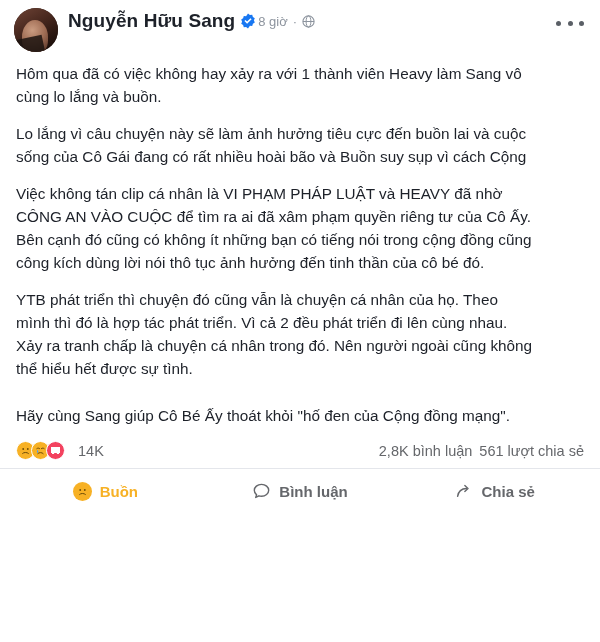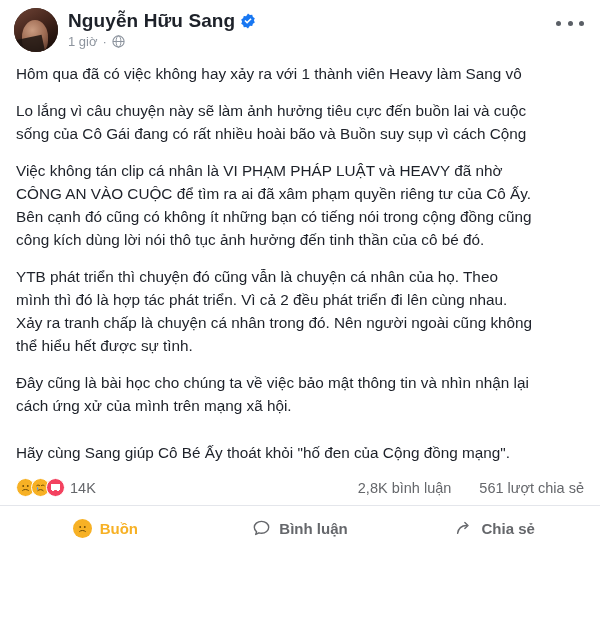--- a/index.html
+++ b/index.html
@@ -49,21 +49,21 @@
   .avatar .a3 {
     position: absolute; left: -4px; bottom: -6px; width: 34px; height: 20px;
     background: #1c1410;
     transform: rotate(-12deg);
     opacity: .85;
   }
   .header-text {
     margin-left: 10px;
     padding-top: 2px;
     display: flex;
-    flex-direction: column;
+    flex-direction: row;
     gap: 2px;
     justify-content: center;
   }
   .name-line {
     display: flex;
     align-items: center;
     gap: 5px;
   }
   .author-name {
     font-size: 19px;
@@ -125,21 +125,21 @@
   .counts-row {
     display: flex;
     align-items: center;
     justify-content: space-between;
     padding: 10px 16px 8px 16px;
     border-bottom: 1px solid #e4e6eb;
   }
   .reactions {
     display: flex;
     align-items: center;
-    gap: 0;
+    gap: 8px;
   }
   .reaction-stack {
     display: flex;
     align-items: center;
   }
   .r-bubble {
     width: 19px; height: 19px;
     border-radius: 50%;
     border: 1.5px solid #fff;
     margin-left: -4px;
@@ -163,21 +163,21 @@
       radial-gradient(circle at 75% 30%, #fff 48%, transparent 49%);
   }
   .count-text {
     font-size: 14.5px;
     color: #65676b;
     margin-left: 5px;
   }
   .right-counts {
     display: flex;
     align-items: center;
-    gap: 28px;
+    gap: 7px;
     font-size: 14.5px;
     color: #65676b;
     justify-content: flex-end;
   }
   
   .actions {
     display: flex;
     align-items: stretch;
     padding: 4px 8px 10px 8px;
   }
@@ -230,21 +230,21 @@
         <div class="name-line">
           <span class="author-name">Nguyễn Hữu Sang</span>
           <span class="verified">
             <svg width="16" height="16" viewBox="0 0 16 16">
               <path d="M8 0.6l1.9 1.3 2.3-0.2 0.7 2.2 1.9 1.3-0.9 2.1 0.9 2.1-1.9 1.3-0.7 2.2-2.3-0.2L8 15.4l-1.9-1.3-2.3 0.2-0.7-2.2L1.2 10.8 2.1 8.7 1.2 6.6l1.9-1.3 0.7-2.2 2.3 0.2z" fill="#1877f2"></path>
               <path d="M4.4 8.1l1.1-1.1 1.6 1.6 3.4-3.4 1.1 1.1-4.5 4.5z" fill="#ffffff"></path>
             </svg>
           </span>
         </div>
         <div class="meta-line">
-          <span>1 giờ</span>
+          <span>8 giờ</span>
           <span class="dot-sep">·</span>
           <span class="globe-icon">
             <svg width="13" height="13" viewBox="0 0 13 13">
               <circle cx="6.5" cy="6.5" r="5.6" fill="none" stroke="#8d949e" stroke-width="1.1"></circle>
               <ellipse cx="6.5" cy="6.5" rx="2.4" ry="5.6" fill="none" stroke="#8d949e" stroke-width="1"></ellipse>
               <line x1="1" y1="6.5" x2="12" y2="6.5" stroke="#8d949e" stroke-width="1"></line>
             </svg>
           </span>
         </div>
       </div>
@@ -252,40 +252,37 @@
       <div class="more-btn">
         <span></span>
         <span></span>
         <span></span>
       </div>
     </div>
 
     <div class="post-body">
       <p class="para">
         <span class="line">Hôm qua đã có việc không hay xảy ra với 1 thành viên Heavy làm Sang vô</span>
+        <span class="line">cùng lo lắng và buồn.</span>
       </p>
       <p class="para">
         <span class="line">Lo lắng vì câu chuyện này sẽ làm ảnh hưởng tiêu cực đến buồn lai và cuộc</span>
         <span class="line">sống của Cô Gái đang có rất nhiều hoài bão và Buồn suy sụp vì cách Cộng</span>
       </p>
       <p class="para">
         <span class="line">Việc không tán clip cá nhân là VI PHẠM PHÁP LUẬT và HEAVY đã nhờ</span>
         <span class="line">CÔNG AN VÀO CUỘC để tìm ra ai đã xâm phạm quyền riêng tư của Cô Ấy.</span>
         <span class="line">Bên cạnh đó cũng có không ít những bạn có tiếng nói trong cộng đồng cũng</span>
         <span class="line">công kích dùng lời nói thô tục ảnh hưởng đến tinh thần của cô bé đó.</span>
       </p>
       <p class="para">
         <span class="line">YTB phát triển thì chuyện đó cũng vẫn là chuyện cá nhân của họ. Theo</span>
         <span class="line">mình thì đó là hợp tác phát triển. Vì cả 2 đều phát triển đi lên cùng nhau.</span>
         <span class="line">Xảy ra tranh chấp là chuyện cá nhân trong đó. Nên người ngoài cũng không</span>
         <span class="line">thể hiểu hết được sự tình.</span>
-      </p>
-      <p class="para">
-        <span class="line">Đây cũng là bài học cho chúng ta về việc bảo mật thông tin và nhìn nhận lại</span>
-        <span class="line">cách ứng xử của mình trên mạng xã hội.</span>
       </p>
       <p class="para">
         <span class="line">Hãy cùng Sang giúp Cô Bé Ấy thoát khỏi "hố đen của Cộng đồng mạng".</span>
       </p>
     </div>
 
     <div class="counts-row">
       <div class="reactions">
         <div class="reaction-stack">
           <span class="r-bubble r-sad">

